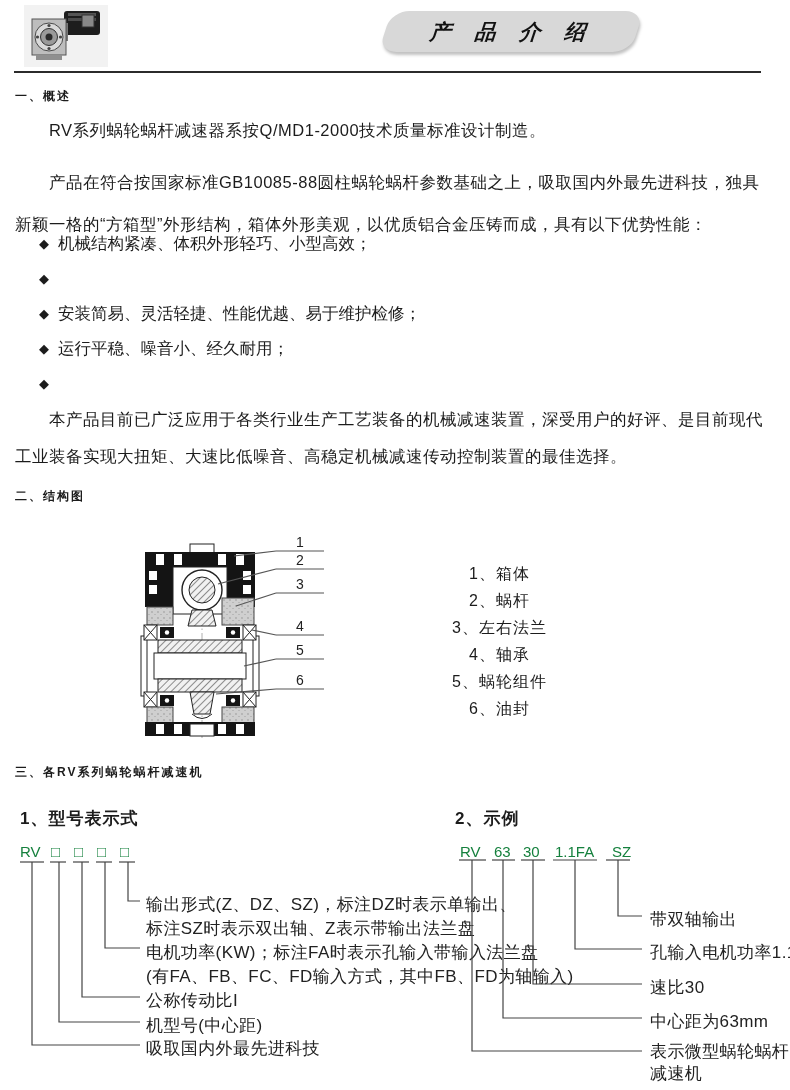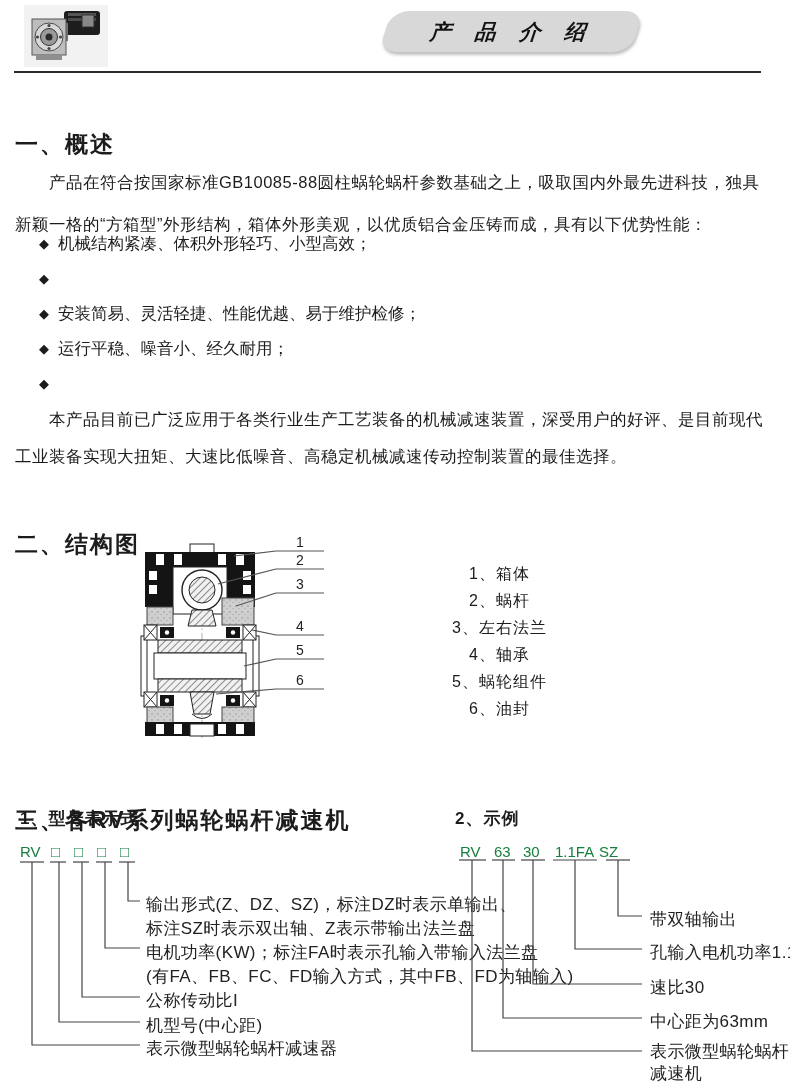--- a/index.html
+++ b/index.html
@@ -9,21 +9,21 @@
 
   
   .banner{left:385px;top:11px;width:252px;height:41px;background:#d8d8d8;
           border-radius:18px/15px;transform:skewX(-18deg);
           box-shadow:2px 3px 3px #c2c2c2;}
   .banner-text{width:100%;height:41px;line-height:41px;text-align:center;
           font-size:21px;font-weight:bold;letter-spacing:9px;color:#111;padding-left:6px;box-sizing:border-box;}
   .rule{left:14px;top:71px;width:747px;height:2.4px;background:#2b2b2b;}
 
   
-  .h1{font-size:23px;font-weight:bold;letter-spacing:2px;margin-top:41px;}
+  .h1{font-size:12px;font-weight:bold;letter-spacing:2px;}
   .h2{font-size:17px;font-weight:bold;letter-spacing:1px;}
   .body-par{font-size:16.5px;letter-spacing:0.5px;}
   .indent{text-indent:34px;}
   .bullet-row{display:flex;align-items:center;height:35px;gap:9px;font-size:16.5px;}
   .bullet-mark{font-size:13px;line-height:1;}
 
   
   .legend-item{height:27px;line-height:27px;font-size:16px;letter-spacing:1px;text-align:center;}
 
   
@@ -53,20 +53,21 @@
     <circle cx="36.5" cy="32" r="1.6" fill="#444"></circle>
     <rect x="12" y="50" width="26" height="5" fill="#8f8f8f"></rect>
   </svg>
 
   <div class="abs banner">
     <div class="banner-text">产 品 介 绍</div>
   </div>
   <div class="abs rule"></div>
 
   <div class="abs h1" style="left:15px;top:88px">一、概述</div>
+  <div class="abs body-par indent" style="left:15px;top:120px;width:752px">RV系列蜗轮蜗杆减速器系按Q/MD1-2000技术质量标准设计制造。</div>
   <div class="abs body-par indent" style="left:15px;top:161px;width:755px;line-height:42px">产品在符合按国家标准GB10085-88圆柱蜗轮蜗杆参数基础之上，吸取国内外最先进科技，独具新颖一格的“方箱型”外形结构，箱体外形美观，以优质铝合金压铸而成，具有以下优势性能：</div>
 
   <div class="abs" style="left:39px;top:226px">
     <div class="bullet-row">
       <span class="bullet-mark">◆</span>
       <span>机械结构紧凑、体积外形轻巧、小型高效；</span>
     </div>
     <div class="bullet-row">
       <span class="bullet-mark">◆</span>
     </div>
@@ -223,42 +224,42 @@
   <span class="abs code-txt" style="left:74px;top:843px">□</span>
   <span class="abs code-txt" style="left:97px;top:843px">□</span>
   <span class="abs code-txt" style="left:120px;top:843px">□</span>
 
   <div class="abs dlabel" style="left:146px;top:893px">输出形式(Z、DZ、SZ)，标注DZ时表示单输出、</div>
   <div class="abs dlabel" style="left:146px;top:917px">标注SZ时表示双出轴、Z表示带输出法兰盘</div>
   <div class="abs dlabel" style="left:146px;top:941px">电机功率(KW)；标注FA时表示孔输入带输入法兰盘</div>
   <div class="abs dlabel" style="left:146px;top:965px">(有FA、FB、FC、FD输入方式，其中FB、FD为轴输入)</div>
   <div class="abs dlabel" style="left:146px;top:989px">公称传动比I</div>
   <div class="abs dlabel" style="left:146px;top:1014px">机型号(中心距)</div>
-  <div class="abs dlabel" style="left:146px;top:1037px">表示微型蜗轮蜗杆减速器</div>
+  <div class="abs dlabel" style="left:146px;top:1037px">吸取国内外最先进科技</div>
 
   <svg class="abs" style="left:440px;top:835px" width="350" height="255" viewBox="0 0 350 255">
     <g stroke="#444" stroke-width="1.2" fill="none">
       <line x1="19" y1="25" x2="46" y2="25"></line>
       <line x1="52" y1="25" x2="75" y2="25"></line>
       <line x1="81" y1="25" x2="105" y2="25"></line>
       <line x1="113" y1="25" x2="157" y2="25"></line>
       <line x1="166" y1="25" x2="190" y2="25"></line>
       <polyline points="32,25 32,216 202,216"></polyline>
       <polyline points="63,25 63,183 202,183"></polyline>
       <polyline points="93,25 93,149 202,149"></polyline>
       <polyline points="135,25 135,114 202,114"></polyline>
       <polyline points="178,25 178,81 202,81"></polyline>
     </g>
   </svg>
 
   <span class="abs code-txt" style="left:460px;top:843px">RV</span>
   <span class="abs code-txt" style="left:494px;top:843px">63</span>
   <span class="abs code-txt" style="left:523px;top:843px">30</span>
   <span class="abs code-txt" style="left:555px;top:843px">1.1FA</span>
-  <span class="abs code-txt" style="left:599px;top:843px">SZ</span>
+  <span class="abs code-txt" style="left:612px;top:843px">SZ</span>
 
   <div class="abs dlabel" style="left:650px;top:908px">带双轴输出</div>
   <div class="abs dlabel" style="left:650px;top:941px">孔输入电机功率1.1KW</div>
   <div class="abs dlabel" style="left:650px;top:976px">速比30</div>
   <div class="abs dlabel" style="left:650px;top:1010px">中心距为63mm</div>
   <div class="abs dlabel" style="left:650px;top:1040px">表示微型蜗轮蜗杆</div>
   <div class="abs dlabel" style="left:650px;top:1062px">减速机</div>
 
 </div>
 

